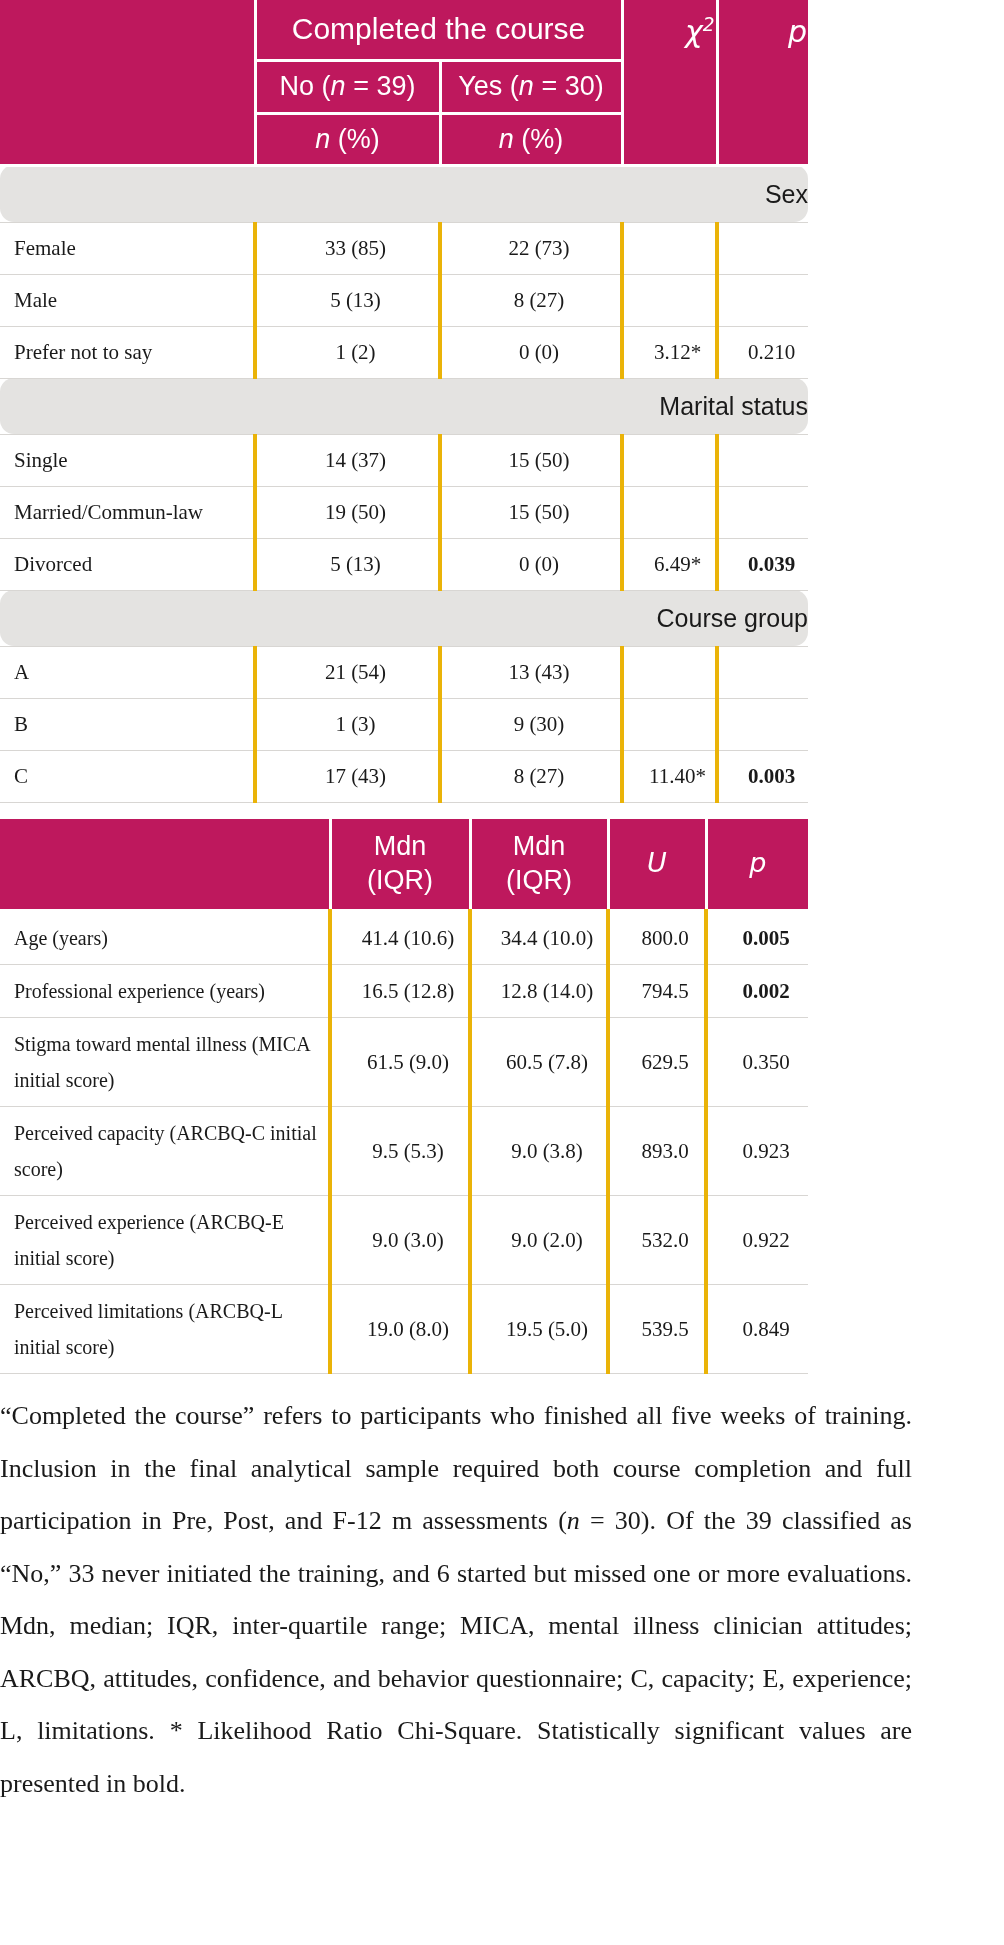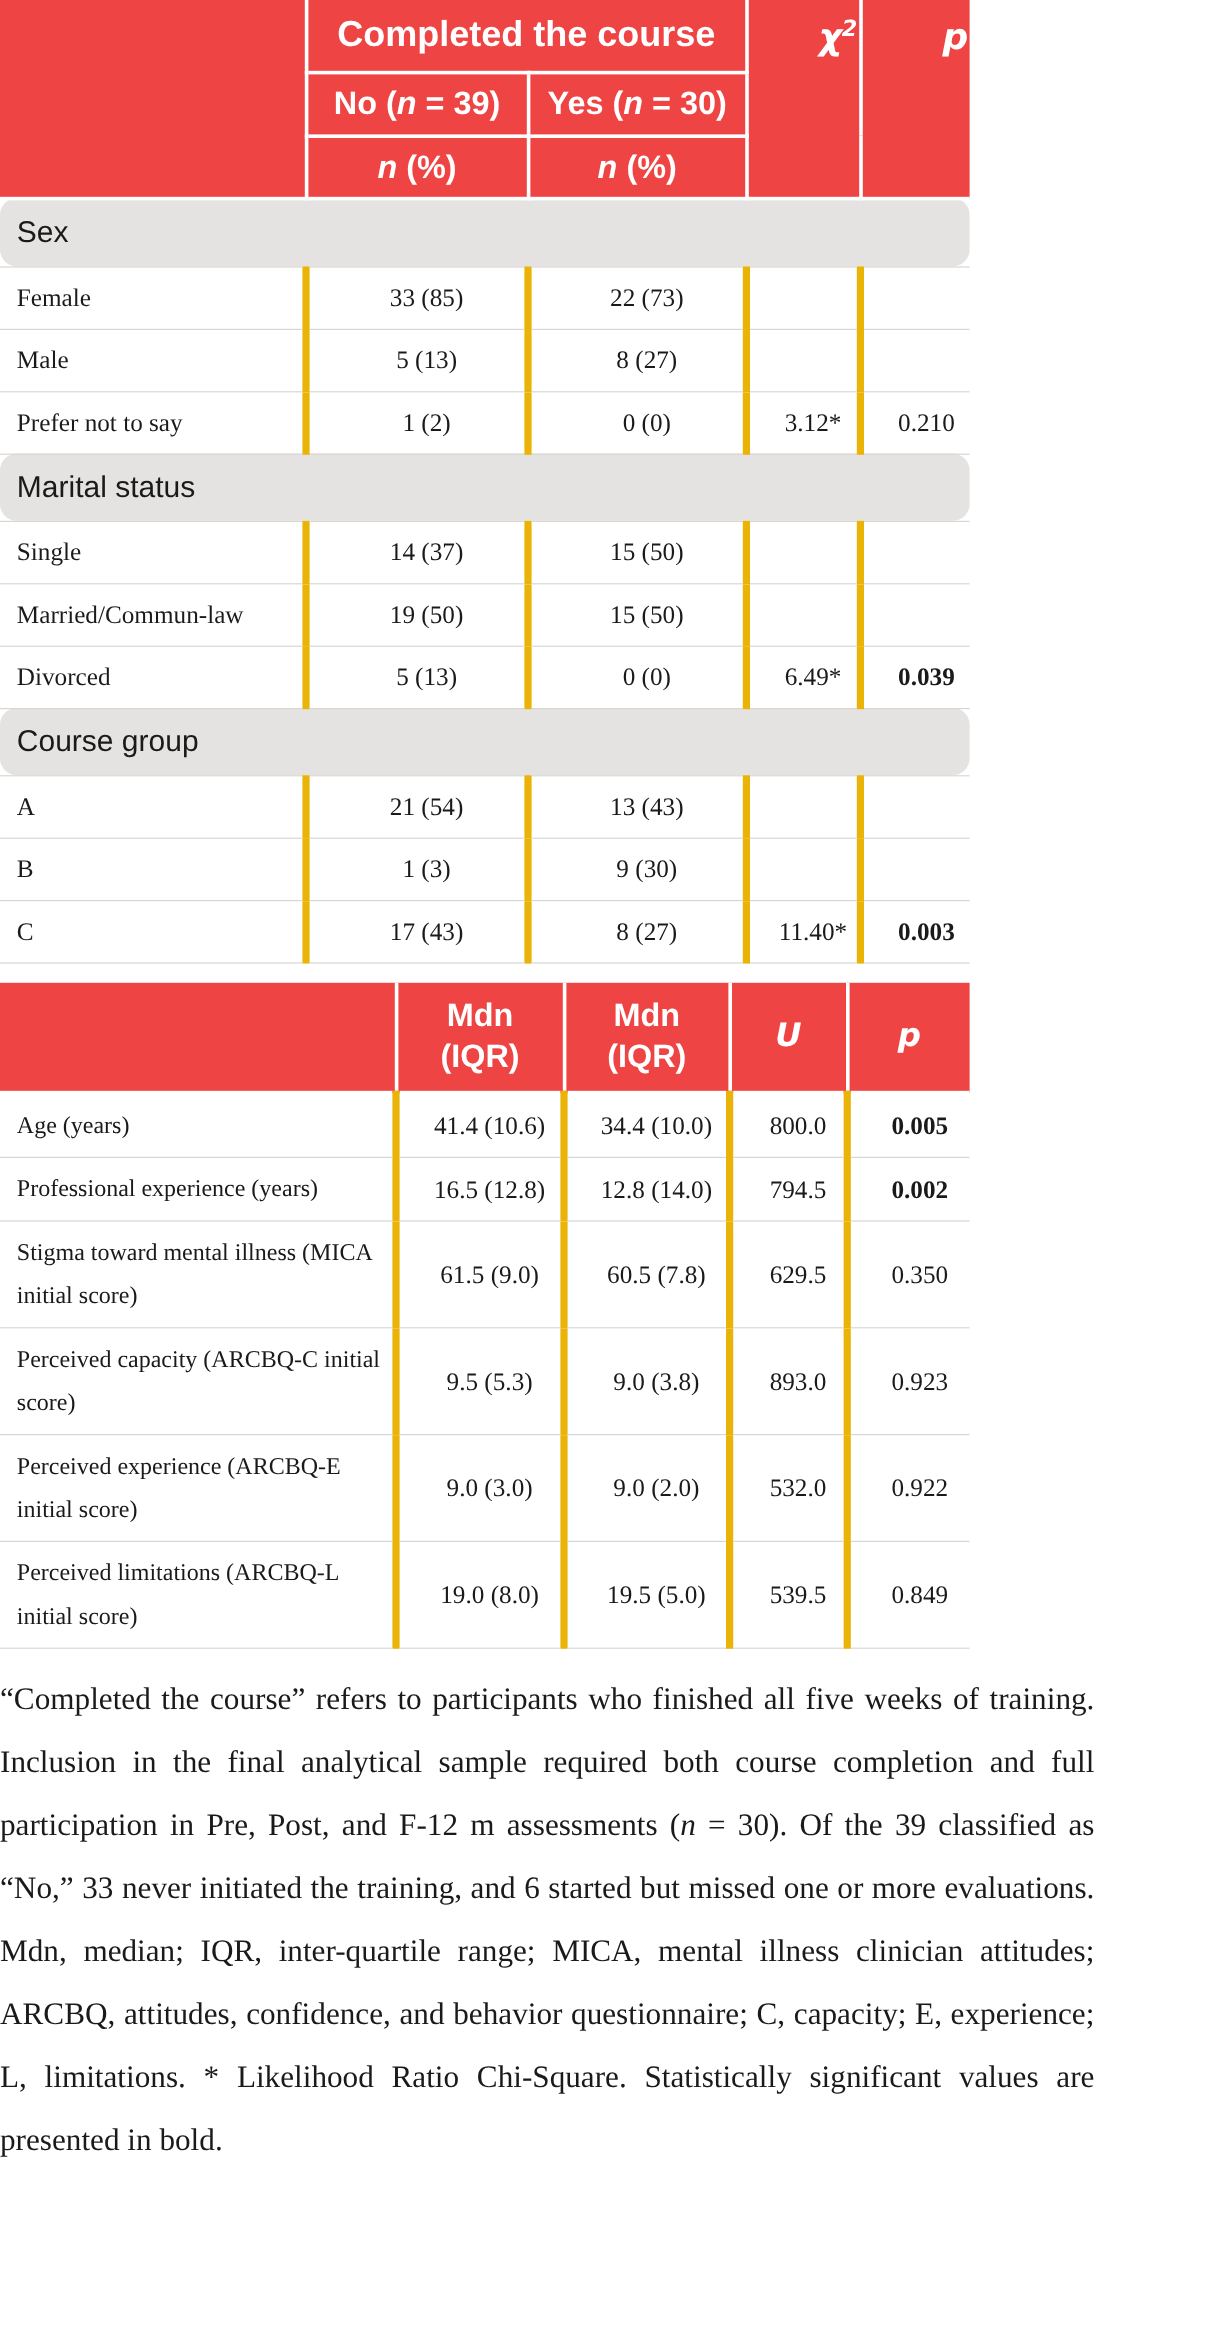--- a/index.html
+++ b/index.html
@@ -9,24 +9,24 @@
     min-height: 1945px;
     font-family: "Liberation Serif", serif;
     color: #1a1a1a;
   }
   table { border-collapse: collapse; table-layout: fixed; }
   .t1, .t2 { width: 808px; }
   .t2 { margin-top: 16px; }
 
   
   thead th {
-    background: #ef4444;
+    background: #be185d;
     color: #ffffff;
     font-family: "Liberation Sans", sans-serif;
-    font-weight: 700;
+    font-weight: 400;
     border: 3px solid #ffffff;
     text-align: center;
   }
   thead th:first-child { border-left: none; }
   thead th:last-child  { border-right: none; }
   .t1 .h1 th { border-top: none; }
   .t2 thead th { border-top: none; height: 92px; font-size: 27px; line-height: 1.25; }
 
   .t1 .h1 th { height: 60px; font-size: 30px; }
   .t1 .h2 th { height: 53px; font-size: 27px; text-align: center; }
@@ -42,30 +42,30 @@
   .nvar { font-style: italic; }
 
   
   tbody td {
     border-bottom: 1px solid #d8d6d3;
     font-size: 21px;
     padding: 13px 8px;
     text-align: center;
     vertical-align: middle;
   }
-  tbody td + td { border-left: 6px solid #eab308; padding-left: 24px; }
+  tbody td + td { border-left: 4px solid #eab308; padding-left: 24px; }
   tbody td.label {
     text-align: left;
     padding-left: 14px;
   }
   tr.section td {
     background: #e4e3e1;
     font-family: "Liberation Sans", sans-serif;
     font-size: 25px;
-    text-align: left;
+    text-align: right;
     padding: 13px 0 13px 14px;
     border-radius: 14px;
   }
   .t2 tbody td.label { font-size: 20px; line-height: 1.8; padding-top: 8px; padding-bottom: 8px; margin-left: 38px; }
   .bold { font-weight: 700; }
 
   
   .footnote {
     width: 912px;
     margin-top: 16px;

